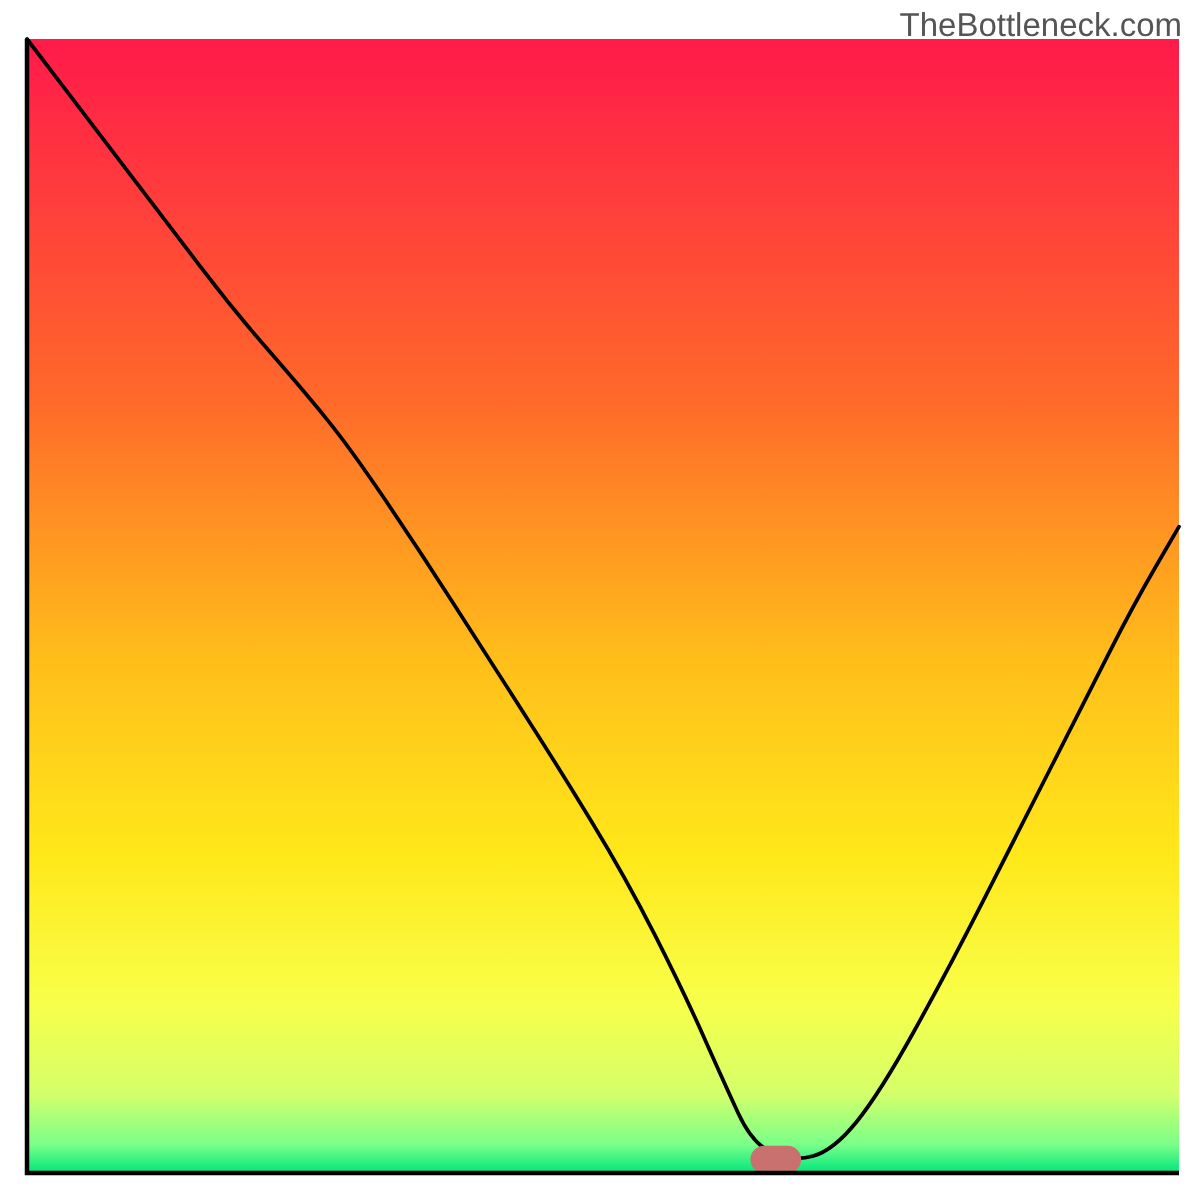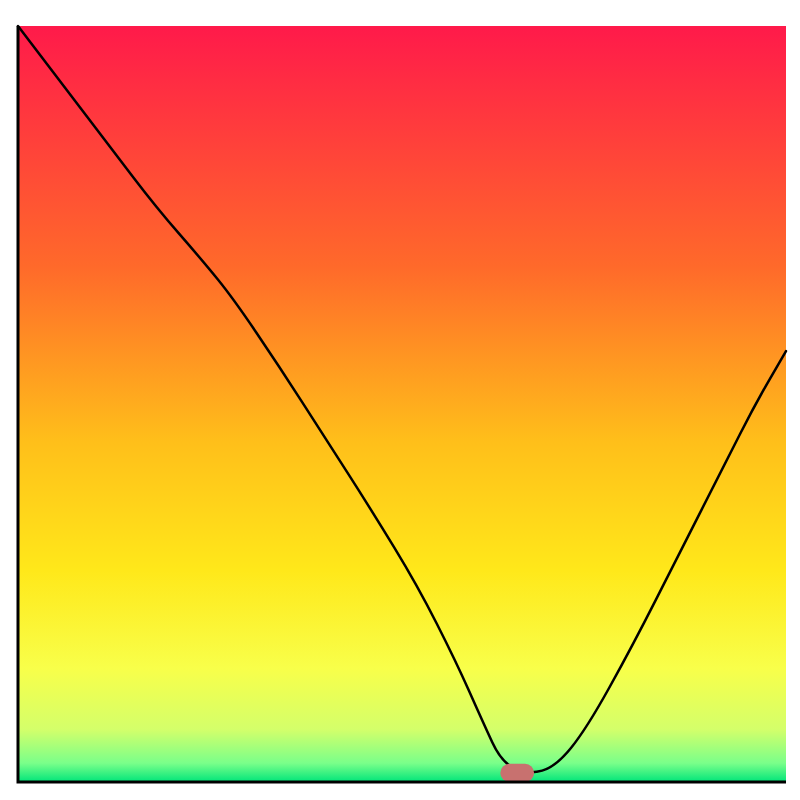--- a/index.html
+++ b/index.html
@@ -25,20 +25,21 @@
     z-index: 10;
   }
   svg {
     display: block;
   }
 </style>
 </head>
 <body>
 
 <div class="chart-container">
+  <div class="watermark">TheBottleneck.com</div>
   <svg id="chart-svg" width="800" height="800">
       <defs>
         <linearGradient id="bg-grad" x1="0" y1="0" x2="0" y2="1">
           <stop offset="0%" stop-color="#ff1a4a"></stop>
           <stop offset="32%" stop-color="#ff6a2a"></stop>
           <stop offset="55.00000000000001%" stop-color="#ffbf1a"></stop>
           <stop offset="72%" stop-color="#ffe81a"></stop>
           <stop offset="85%" stop-color="#f8ff4a"></stop>
           <stop offset="93%" stop-color="#d4ff6a"></stop>
           <stop offset="97.5%" stop-color="#7aff8a"></stop>

